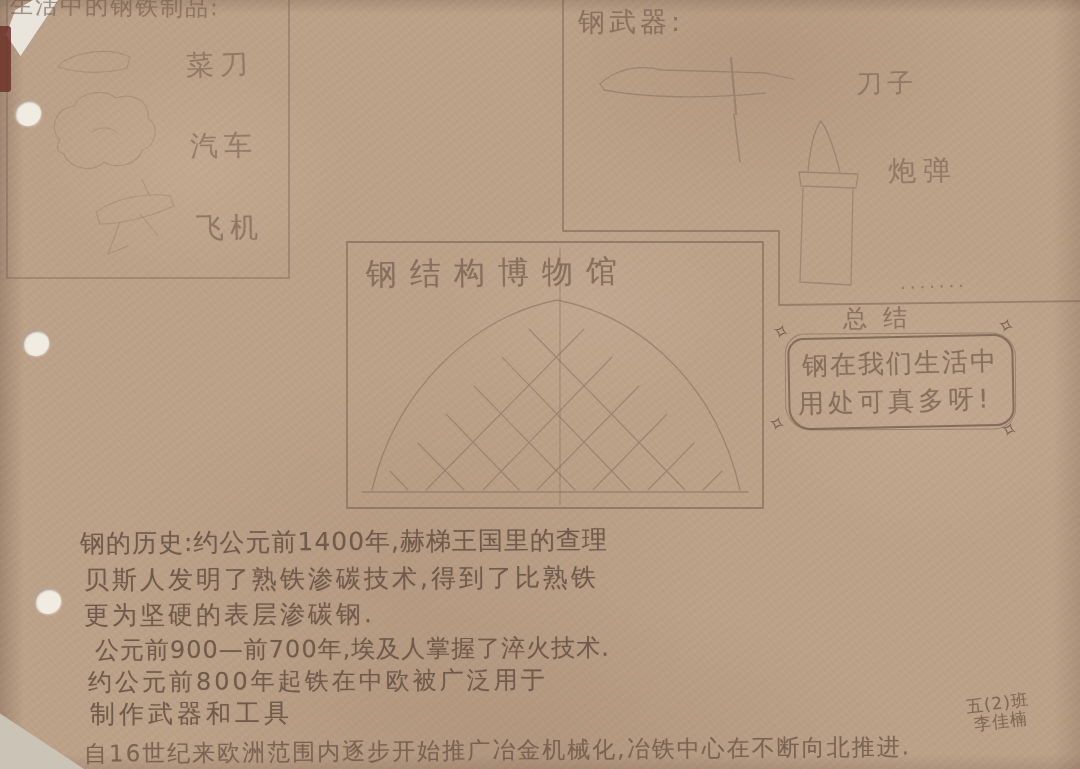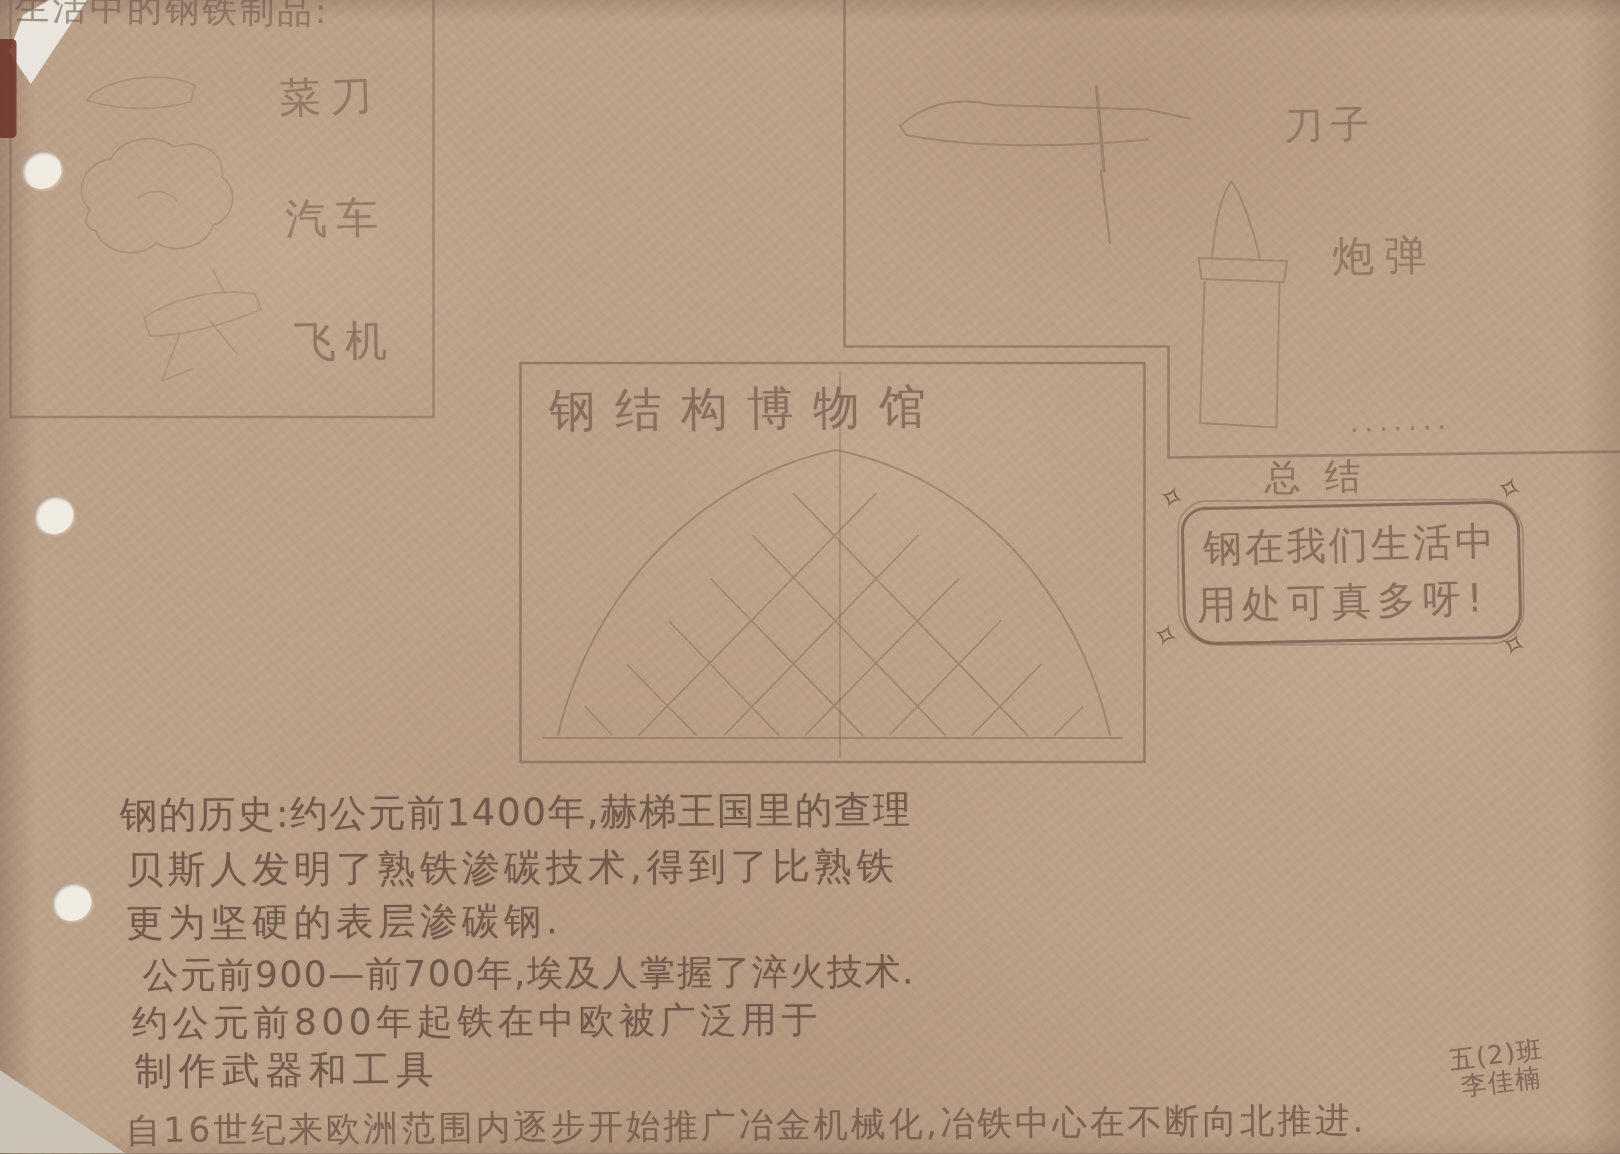--- a/index.html
+++ b/index.html
@@ -103,20 +103,21 @@
 
   <div class="wedge"></div>
   <div class="maroon"></div>
   <div class="grey-corner"></div>
 
   <div class="hand faint" style="left:10px;top:-9px;font-size:23px;letter-spacing:2px;transform:rotate(.8deg);opacity:.6;">生活中的钢铁制品:</div>
   <div class="hand faint" style="left:186px;top:46px;font-size:28px;letter-spacing:6px;opacity:.55;transform:rotate(-2deg);">菜刀</div>
   <div class="hand faint" style="left:190px;top:127px;font-size:28px;letter-spacing:6px;opacity:.55;transform:rotate(-1deg);">汽车</div>
   <div class="hand faint" style="left:196px;top:209px;font-size:28px;letter-spacing:6px;opacity:.6;transform:rotate(-1deg);">飞机</div>
 
+  <div class="hand faint" style="left:578px;top:4px;font-size:27px;letter-spacing:4px;opacity:.65;">钢武器:</div>
   <div class="hand faint" style="left:856px;top:66px;font-size:26px;letter-spacing:5px;opacity:.55;transform:rotate(-1deg);">刀子</div>
   <div class="hand faint" style="left:888px;top:152px;font-size:28px;letter-spacing:7px;opacity:.55;transform:rotate(-1deg);">炮弹</div>
   <div class="hand faint" style="left:900px;top:276px;font-size:18px;letter-spacing:4px;opacity:.55;transform:rotate(-2deg);">·······</div>
 
   <div class="hand faint" style="left:366px;top:252px;font-size:31px;letter-spacing:13px;opacity:.7;transform:rotate(-.6deg);">钢结构博物馆</div>
 
   <div class="hand faint" style="left:843px;top:302px;font-size:24px;letter-spacing:16px;opacity:.65;transform:rotate(-1deg);">总结</div>
   <div class="sumbox"></div>
   <span class="star" style="left:772px;top:320px;">✧</span>
   <span class="star" style="left:997px;top:314px;">✧</span>

